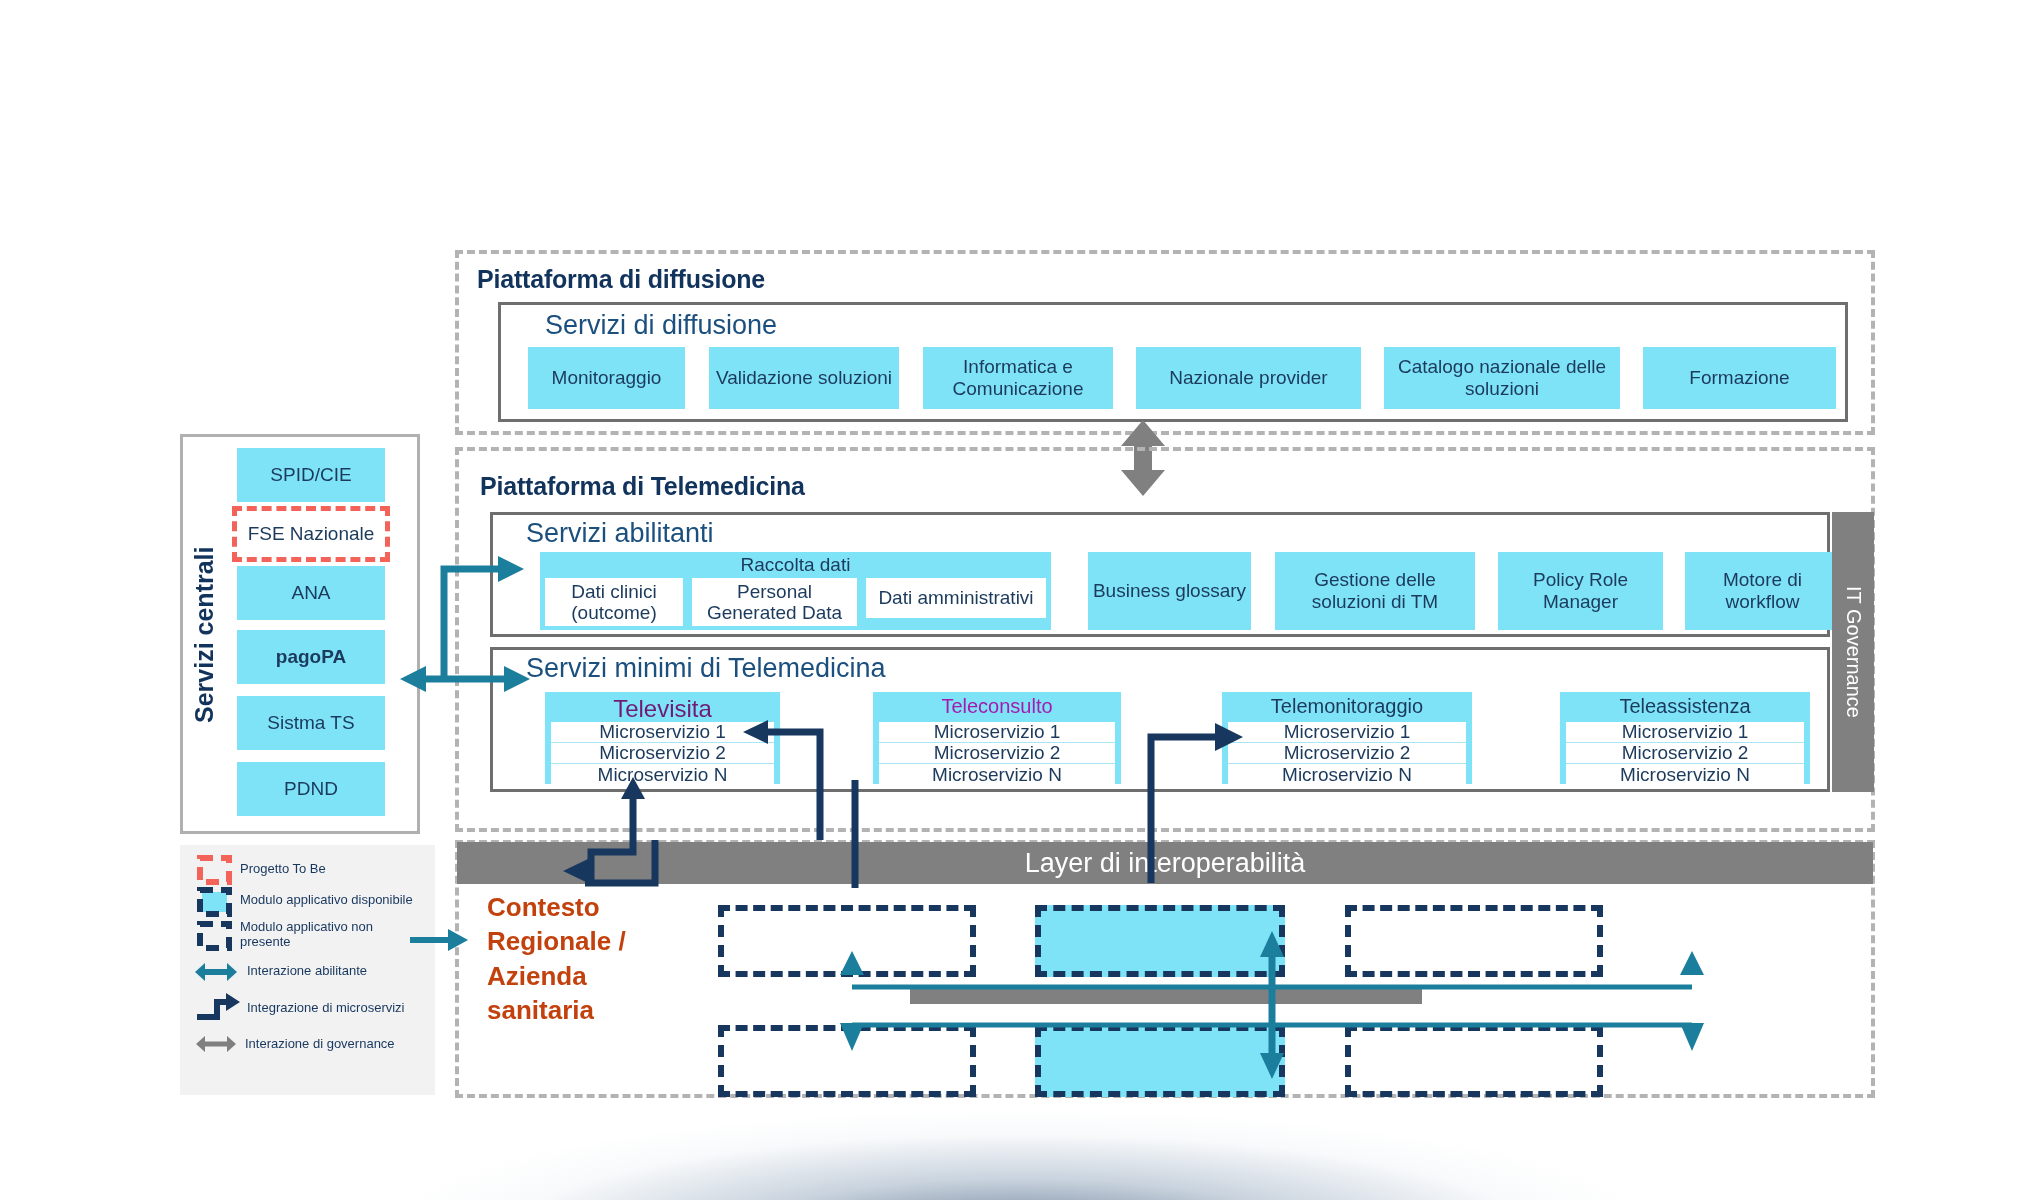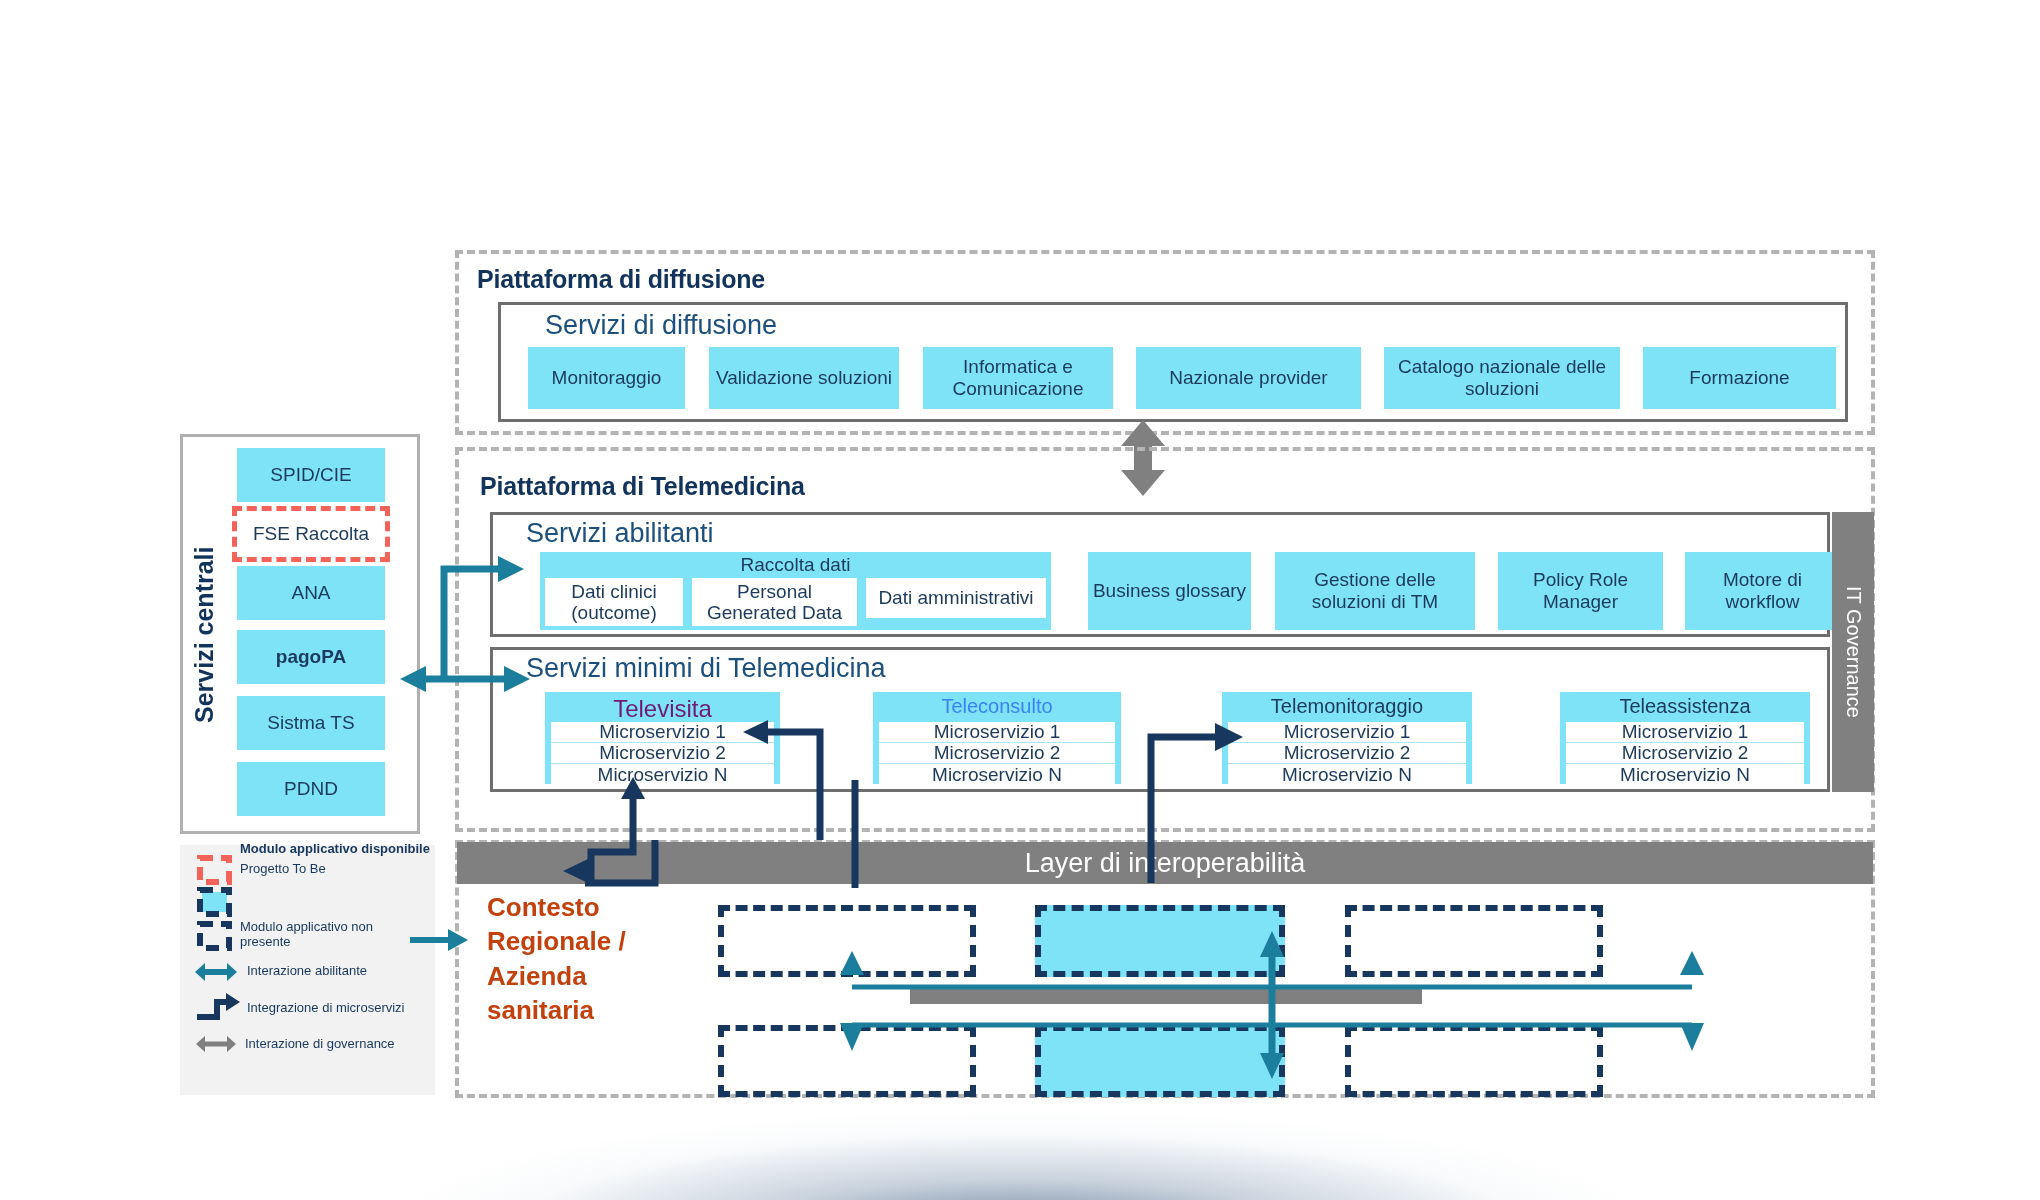--- a/index.html
+++ b/index.html
@@ -102,21 +102,21 @@
 <div class="abs panel" style="left:490px;top:647px;width:1340px;height:145px;"></div>
 <div class="abs panel-title" style="left:526px;top:653px;width:600px;">Servizi minimi di Telemedicina</div>
 
 <div class="abs cyan" style="left:545px;top:692px;width:235px;height:92px;display:block;"></div>
 <div class="abs" style="left:545px;top:695px;width:235px;text-align:center;font-size:24px;color:#701a75;">Televisita</div>
 <div class="abs white-sub" style="left:551px;top:722px;width:223px;height:21px;border-bottom:1px solid #a8e6f5;">Microservizio 1</div>
 <div class="abs white-sub" style="left:551px;top:743px;width:223px;height:21px;border-bottom:1px solid #a8e6f5;">Microservizio 2</div>
 <div class="abs white-sub" style="left:551px;top:764px;width:223px;height:21px;">Microservizio N</div>
 
 <div class="abs cyan" style="left:873px;top:692px;width:248px;height:92px;display:block;"></div>
-<div class="abs" style="left:873px;top:695px;width:248px;text-align:center;font-size:20px;color:#3b82f6;">Teleconsulto</div>
+<div class="abs" style="left:873px;top:695px;width:248px;text-align:center;font-size:20px;color:#a21caf;">Teleconsulto</div>
 <div class="abs white-sub" style="left:879px;top:722px;width:236px;height:21px;border-bottom:1px solid #a8e6f5;">Microservizio 1</div>
 <div class="abs white-sub" style="left:879px;top:743px;width:236px;height:21px;border-bottom:1px solid #a8e6f5;">Microservizio 2</div>
 <div class="abs white-sub" style="left:879px;top:764px;width:236px;height:21px;">Microservizio N</div>
 
 <div class="abs cyan" style="left:1222px;top:692px;width:250px;height:92px;display:block;"></div>
 <div class="abs" style="left:1222px;top:695px;width:250px;text-align:center;font-size:20px;color:#1b3a5c;">Telemonitoraggio</div>
 <div class="abs white-sub" style="left:1228px;top:722px;width:238px;height:21px;border-bottom:1px solid #a8e6f5;">Microservizio 1</div>
 <div class="abs white-sub" style="left:1228px;top:743px;width:238px;height:21px;border-bottom:1px solid #a8e6f5;">Microservizio 2</div>
 <div class="abs white-sub" style="left:1228px;top:764px;width:238px;height:21px;">Microservizio N</div>
 
@@ -127,21 +127,21 @@
 <div class="abs white-sub" style="left:1566px;top:764px;width:238px;height:21px;">Microservizio N</div>
 
 <div class="abs" id="it-gov" style="left:1832px;top:512px;width:42px;height:280px;display:flex;align-items:center;justify-content:center;">
   <span>IT Governance</span>
 </div>
 
 <div class="abs" id="central-box" style="left:180px;top:434px;width:240px;height:400px;"></div>
 <div class="abs" id="central-label" style="left:187px;top:450px;width:34px;height:370px;">Servizi centrali</div>
 
 <div class="abs cyan" style="left:237px;top:448px;width:148px;height:54px;">SPID/CIE</div>
-<div class="abs todo-box" style="left:232px;top:506px;width:158px;height:56px;">FSE Raccolta</div>
+<div class="abs todo-box" style="left:232px;top:506px;width:158px;height:56px;">FSE Nazionale</div>
 <div class="abs cyan" style="left:237px;top:566px;width:148px;height:54px;">ANA</div>
 <div class="abs cyan" style="left:237px;top:630px;width:148px;height:54px;font-weight:bold;">pagoPA</div>
 <div class="abs cyan" style="left:237px;top:696px;width:148px;height:54px;">Sistma TS</div>
 <div class="abs cyan" style="left:237px;top:762px;width:148px;height:54px;">PDND</div>
 
 <svg class="abs" style="left:400px;top:540px;" width="130" height="160" viewBox="0 0 130 160">
   <path d="M44 139 L44 29 L100 29" stroke="#1a7e9c" stroke-width="7" fill="none"></path>
   <path d="M98 16 L124 29 L98 42 Z" fill="#1a7e9c"></path>
   <path d="M22 139 L108 139" stroke="#1a7e9c" stroke-width="7" fill="none"></path>
   <path d="M26 126 L0 139 L26 152 Z" fill="#1a7e9c"></path>
@@ -152,21 +152,21 @@
 
 <svg class="abs" style="left:197px;top:855px;" width="35" height="30" viewBox="0 0 35 30">
   <rect x="3" y="3" width="29" height="24" fill="none" stroke="#f4635a" stroke-width="6" stroke-dasharray="13 8"></rect>
 </svg>
 <div class="abs legend-text" style="left:240px;top:862px;width:180px;">Progetto To Be</div>
 
 <svg class="abs" style="left:197px;top:887px;" width="35" height="30" viewBox="0 0 35 30">
   <rect x="5" y="5" width="25" height="20" fill="#7fe3f7"></rect>
   <rect x="3" y="3" width="29" height="24" fill="none" stroke="#17375e" stroke-width="6" stroke-dasharray="13 8"></rect>
 </svg>
-<div class="abs legend-text" style="left:240px;top:842px;width:190px;font-weight:bold;">Modulo applicativo disponibile</div>
+<div class="abs legend-text" style="left:240px;top:893px;width:190px;">Modulo applicativo disponibile</div>
 
 <svg class="abs" style="left:197px;top:921px;" width="35" height="30" viewBox="0 0 35 30">
   <rect x="3" y="3" width="29" height="24" fill="none" stroke="#17375e" stroke-width="6" stroke-dasharray="13 8"></rect>
 </svg>
 <div class="abs legend-text" style="left:240px;top:920px;width:170px;">Modulo applicativo non presente</div>
 
 <svg class="abs" style="left:195px;top:960px;" width="42" height="24" viewBox="0 0 42 24">
   <path d="M8 12 L34 12" stroke="#1a7e9c" stroke-width="6" fill="none"></path>
   <path d="M10 3 L0 12 L10 21 Z" fill="#1a7e9c"></path>
   <path d="M32 3 L42 12 L32 21 Z" fill="#1a7e9c"></path>

